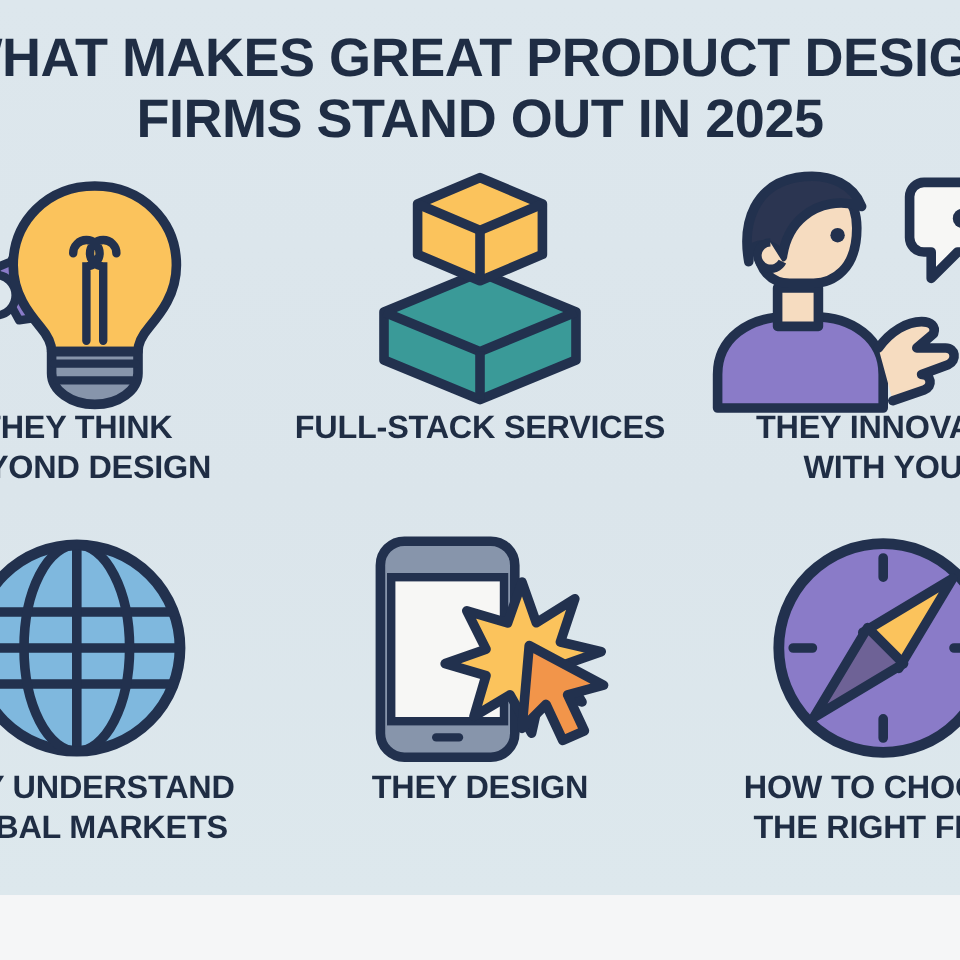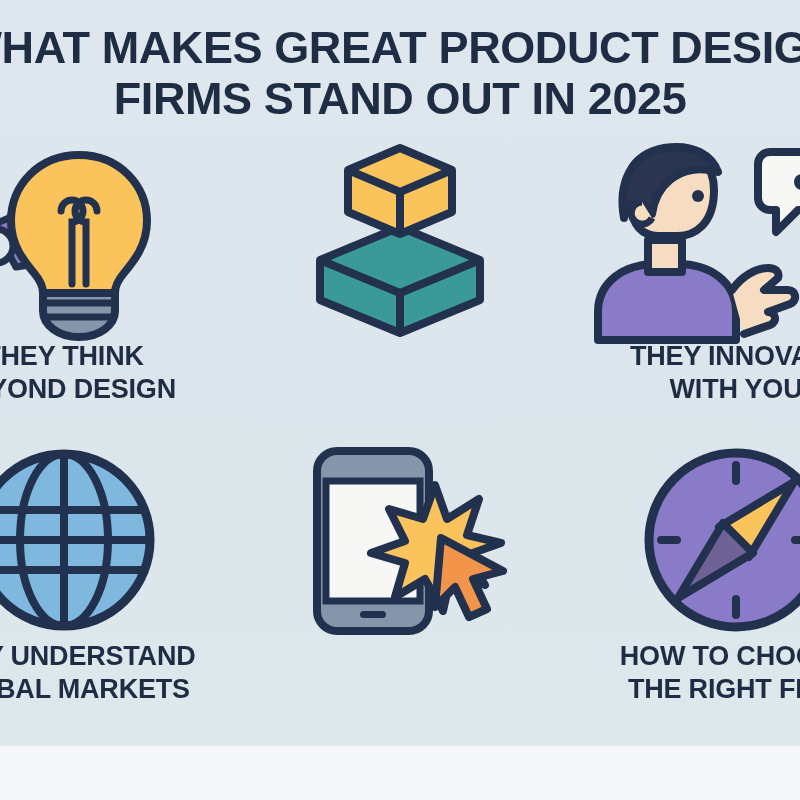--- a/index.html
+++ b/index.html
@@ -133,20 +133,21 @@
             <path d="M95 84 L175 117 L175 157 L95 190 L15 157 L15 117 Z" fill="#3a9a98" stroke="#22314e" stroke-width="8" stroke-linejoin="round"></path>
             <path d="M15 117 L95 150 L175 117" fill="none" stroke="#22314e" stroke-width="8" stroke-linejoin="round"></path>
             <path d="M95 150 L95 190" fill="none" stroke="#22314e" stroke-width="8" stroke-linejoin="round"></path>
 
             <path d="M95 5 L147 27 L147 69 L95 91 L43 69 L43 27 Z" fill="#fbc35c" stroke="#22314e" stroke-width="8" stroke-linejoin="round"></path>
             <path d="M43 27 L95 49 L147 27" fill="none" stroke="#22314e" stroke-width="8" stroke-linejoin="round"></path>
             <path d="M95 49 L95 91" fill="none" stroke="#22314e" stroke-width="8" stroke-linejoin="round"></path>
           </svg>
         </div>
         <div class="cell-label">
+          <span class="l2">FULL-STACK SERVICES</span>
         </div>
       </div>
 
       <div class="cell">
         <div class="icon-wrap">
           <svg width="300" height="200" viewBox="0 0 300 200">
 
             <g>
 
               <path d="M12 200 v-28 c0 -30 26 -48 58 -48 h22 c32 0 58 18 58 48 v28 z" fill="#8a7bc8" stroke="#22314e" stroke-width="8" stroke-linejoin="round"></path>
@@ -207,20 +208,21 @@
             <rect x="22" y="8" width="112" height="180" rx="20" fill="#8795ab" stroke="#22314e" stroke-width="8"></rect>
             <rect x="31" y="38" width="94" height="120" fill="#f7f7f5" stroke="#22314e" stroke-width="7"></rect>
             <rect x="65" y="168" width="26" height="7" rx="3.5" fill="#22314e"></rect>
 
             <path d="M140 42 L152 76 L184 56 L172 92 L206 100 L172 112 L190 142 L156 132 L148 168 L130 136 L100 154 L110 120 L76 110 L110 98 L94 66 L128 76 Z" fill="#fbc35c" stroke="#22314e" stroke-width="8" stroke-linejoin="round"></path>
 
             <path d="M146 95 L208 128 L178 136 L192 166 L174 174 L160 144 L140 164 Z" fill="#f2954a" stroke="#22314e" stroke-width="8" stroke-linejoin="round"></path>
           </svg>
         </div>
         <div class="cell-label">
+          <span>THEY DESIGN</span>
         </div>
       </div>
 
       <div class="cell">
         <div class="icon-wrap">
           <svg width="190" height="190" viewBox="0 0 190 190">
             <circle cx="95" cy="95" r="87" fill="#8a7bc8" stroke="#22314e" stroke-width="9"></circle>
 
             <path d="M95 20 v16 M95 154 v16 M20 95 h16 M154 95 h16" stroke="#22314e" stroke-width="8" stroke-linecap="round" fill="none"></path>
 

